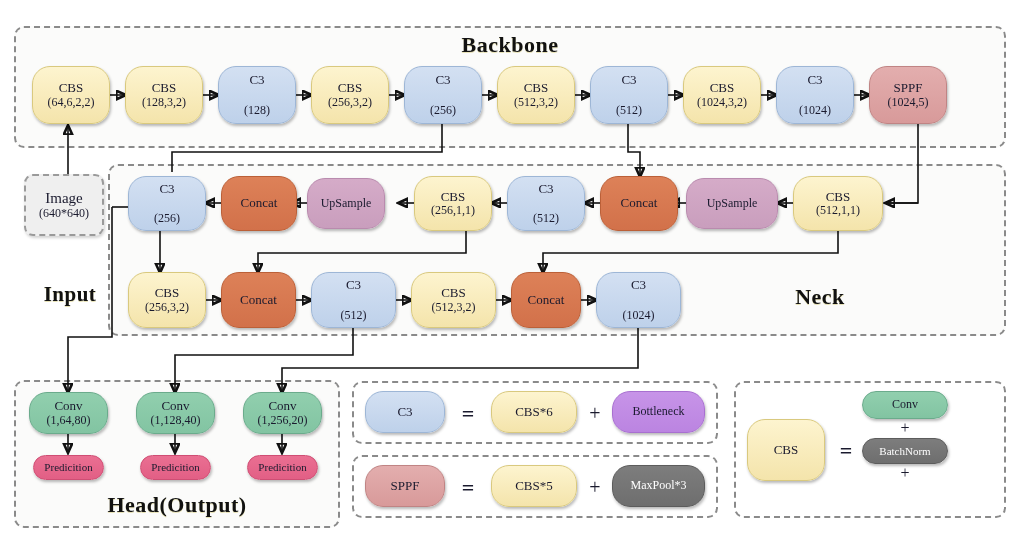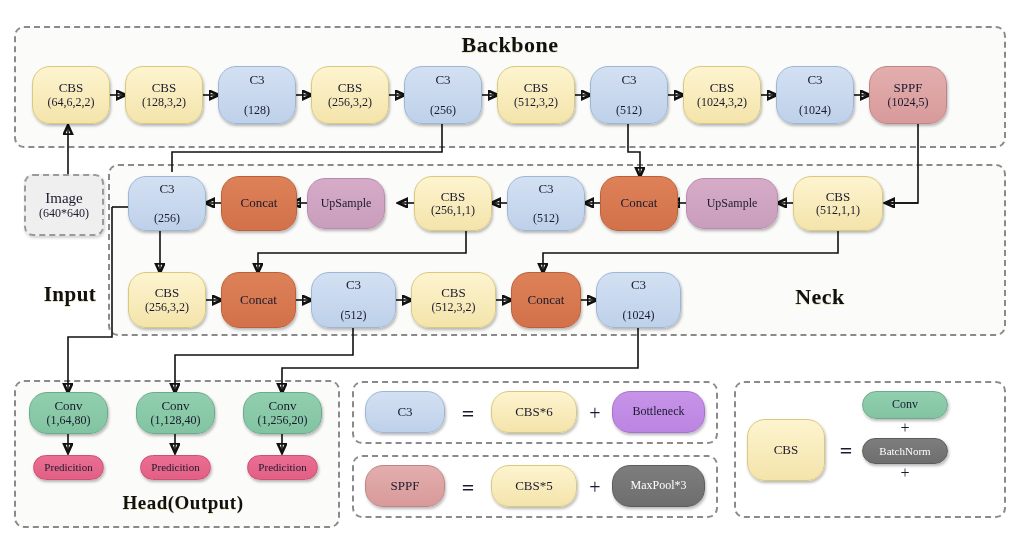--- a/index.html
+++ b/index.html
@@ -243,21 +243,21 @@
   </div>
   <div class="node c-concat" style="left:511px;top:272px;width:70px;height:56px;">
     <span class="t1">Concat</span>
   </div>
   <div class="node c-c3" style="left:596px;top:272px;width:85px;height:56px;">
     <span class="t1">C3</span>
     <span class="t2">(1024)</span>
   </div>
 
   <div class="group" style="left:14px;top:380px;width:326px;height:148px;"></div>
-  <div class="group-title" style="left:20px;top:492px;width:326px;text-align:center;font-size:19px;">Head(Output)</div>
+  <div class="group-title" style="left:14px;top:492px;width:326px;text-align:center;font-size:22px;">Head(Output)</div>
 
   <div class="node c-conv" style="left:29px;top:392px;width:79px;height:42px;">
     <span class="t1">Conv</span>
     <span class="t2">(1,64,80)</span>
   </div>
   <div class="node c-conv" style="left:136px;top:392px;width:79px;height:42px;">
     <span class="t1">Conv</span>
     <span class="t2">(1,128,40)</span>
   </div>
   <div class="node c-conv" style="left:243px;top:392px;width:79px;height:42px;">

